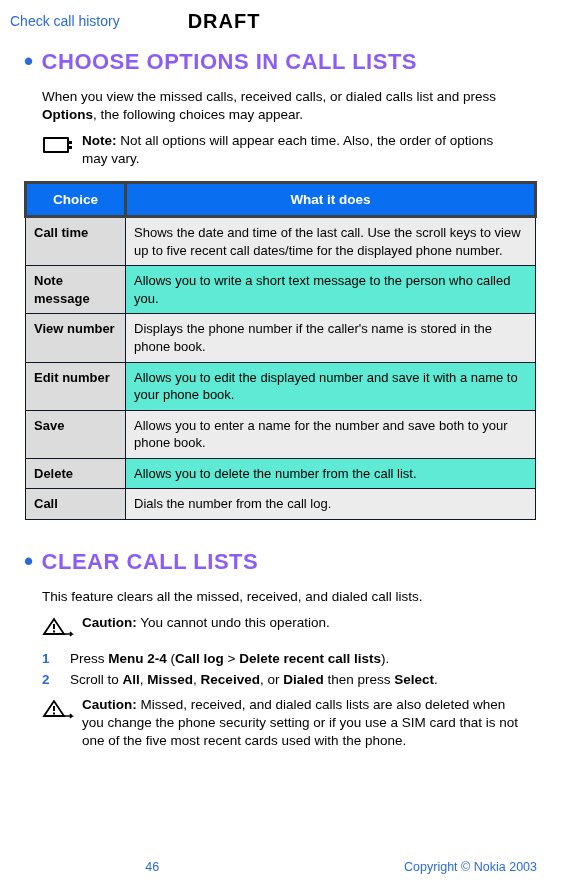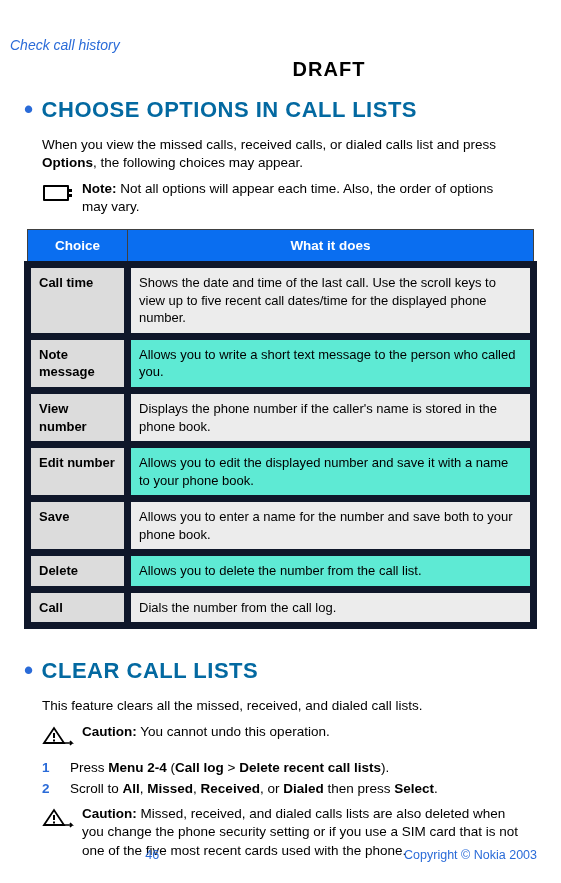--- a/index.html
+++ b/index.html
@@ -12,39 +12,37 @@
       padding: 0;
       position: relative;
       line-height: 1.3;
     }
     .header {
       display: flex;
       align-items: center;
       padding: 8px 18px 4px 10px;
     }
     .header-left {
-      font-style: italic;
       color: #2a6bd8;
       font-size: 14px;
       flex: 1;
     }
     .header-center {
       font-weight: bold;
       font-size: 20px;
       color: #000;
       flex: 1;
-      text-align: right;
+      text-align: left;
       letter-spacing: 1px;
-      margin-top: 48px;
     }
     .header-right {
       flex: 1;
     }
     .section-heading {
-      color: #0369a1;
+      color: #8b5cf6;
       font-weight: bold;
       font-size: 22px;
       padding: 6px 18px 10px 24px;
       letter-spacing: 0.5px;
       font-stretch: condensed;
     }
     .section-heading::before {
       content: "•";
       color: #2a6bd8;
       margin-right: 8px;
@@ -78,26 +76,26 @@
       margin: 0 24px 0 24px;
       border-collapse: collapse;
       font-size: 13px;
     }
     th {
       background: #0a6ef0;
       color: #fff;
       font-weight: bold;
       padding: 7px 8px;
       text-align: center;
-      border: 1px solid #404040;
+      border: 3px solid #404040;
       font-size: 13.5px;
     }
     th:first-child { width: 100px; }
     td {
-      border: 7px solid #0f172a;
+      border: 1px solid #0f172a;
       padding: 6px 8px;
       vertical-align: top;
       line-height: 1.35;
     }
     td.choice-cell {
       font-weight: bold;
       background: #dcdcdc;
     }
     td.desc-cell {
       background: #5eead4;
@@ -116,21 +114,21 @@
     }
     .step-num {
       color: #2a6bd8;
       font-weight: bold;
       width: 28px;
       flex-shrink: 0;
     }
     .step-body { flex: 1; }
     .footer {
       position: absolute;
-      bottom: 20px;
+      bottom: 8px;
       width: 100%;
       display: flex;
       padding: 0 24px;
       font-size: 12.5px;
       color: #2a6bd8;
     }
     .footer-left { flex: 1; text-align: center; }
     .footer-right { flex: 1; text-align: right; }
     .b { font-weight: bold; margin-top: 48px; }
   </style>

